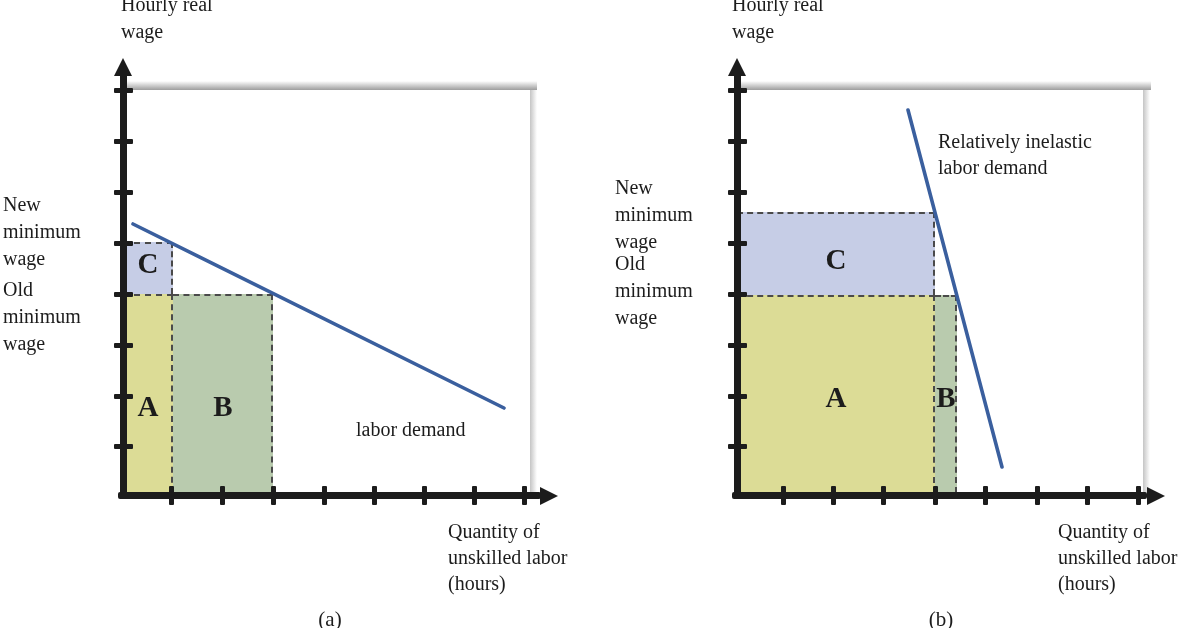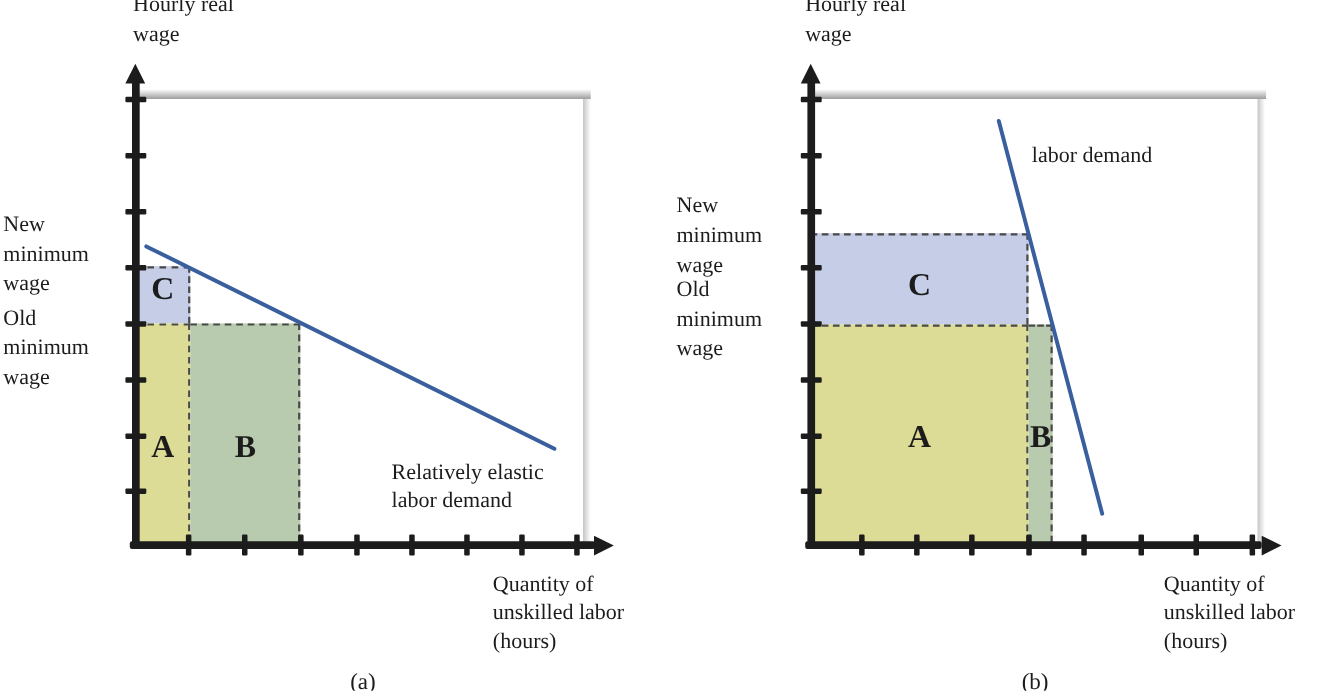--- a/index.html
+++ b/index.html
@@ -76,21 +76,20 @@
   </div>
   <div class="wl" style="left:3px;top:276px;">
     <div>Old</div>
     <div>minimum</div>
     <div>wage</div>
   </div>
   <div class="rl" style="left:123px;top:248px;width:50px;">C</div>
   <div class="rl" style="left:123px;top:391px;width:50px;">A</div>
   <div class="rl" style="left:173px;top:391px;width:100px;">B</div>
   <div class="note" style="left:356px;top:416px;">
-    <div>Relatively elastic</div>
     <div>labor demand</div>
   </div>
   <div class="note" style="left:448px;top:518px;">
     <div>Quantity of</div>
     <div>unskilled labor</div>
     <div>(hours)</div>
   </div>
   <div class="cap" style="left:290px;top:606px;width:80px;">(a)</div>
 </div>
 
@@ -138,20 +137,21 @@
   </div>
   <div class="wl" style="left:615px;top:250px;">
     <div>Old</div>
     <div>minimum</div>
     <div>wage</div>
   </div>
   <div class="rl" style="left:737px;top:244px;width:198px;">C</div>
   <div class="rl" style="left:737px;top:382px;width:198px;">A</div>
   <div class="rl" style="left:935px;top:382px;width:22px;">B</div>
   <div class="note" style="left:938px;top:128px;">
+    <div>Relatively inelastic</div>
     <div>labor demand</div>
   </div>
   <div class="note" style="left:1058px;top:518px;">
     <div>Quantity of</div>
     <div>unskilled labor</div>
     <div>(hours)</div>
   </div>
   <div class="cap" style="left:901px;top:606px;width:80px;">(b)</div>
 </div>
 

